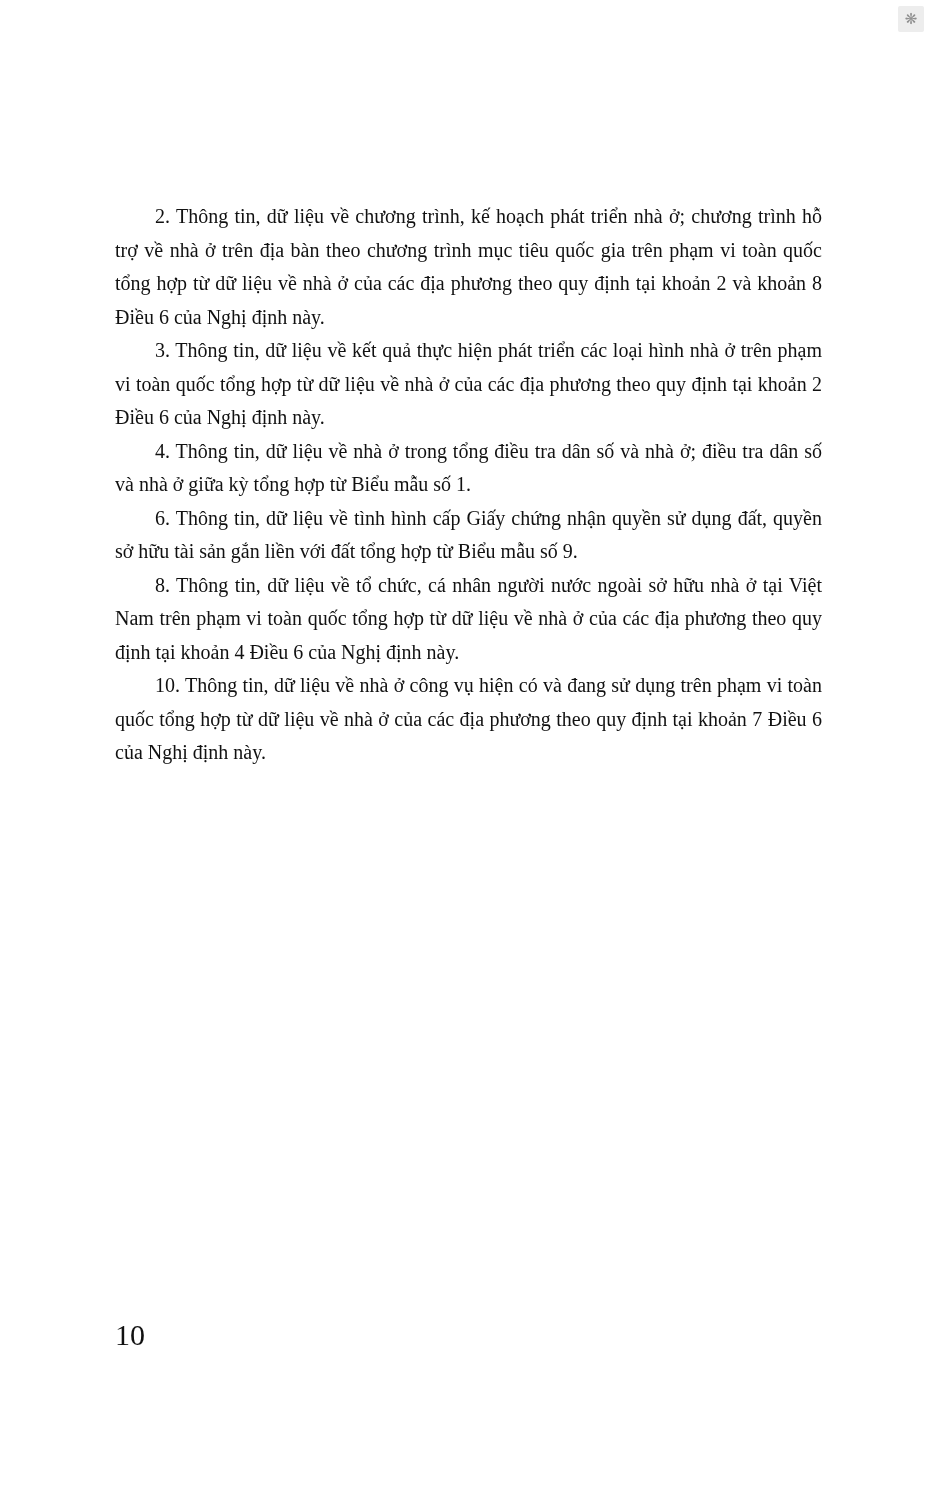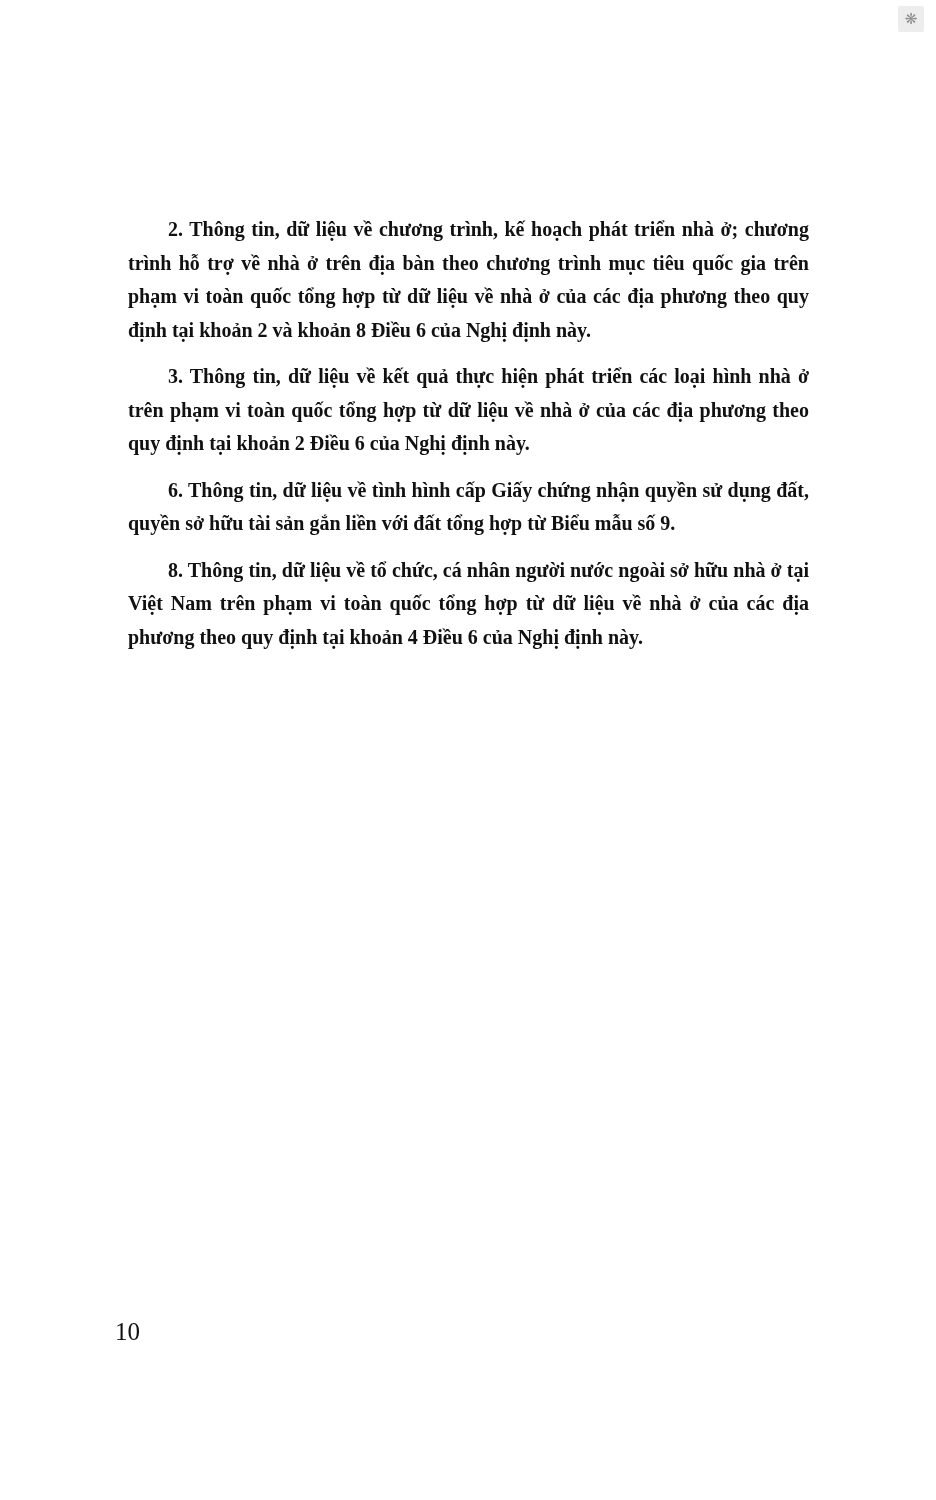--- a/index.html
+++ b/index.html
@@ -35,42 +35,43 @@
     left: 115px;
     top: 200px;
     width: 707px;
     font-size: 20px;
     line-height: 33.5px;
     text-align: justify;
     text-justify: inter-word;
     hyphens: none;
   }
   .text-block p {
-    margin: 13px;
+    margin: 0;
     padding: 0;
     text-indent: 40px;
-    font-weight: bold;
   }
   .page-number {
     position: absolute;
     left: 115px;
     top: 1318px;
-    font-size: 25px;
+    font-size: 30px;
     color: #111111;
   }
 </style>
 </head>
 <body>
 
 <div class="page">
 
   <div class="corner-icon">❋</div>
 
   <div class="text-block">
     <p>2. Thông tin, dữ liệu về chương trình, kế hoạch phát triển nhà ở; chương trình hỗ trợ về nhà ở trên địa bàn theo chương trình mục tiêu quốc gia trên phạm vi toàn quốc tổng hợp từ dữ liệu về nhà ở của các địa phương theo quy định tại khoản 2 và khoản 8 Điều 6 của Nghị định này.</p>
     <p>3. Thông tin, dữ liệu về kết quả thực hiện phát triển các loại hình nhà ở trên phạm vi toàn quốc tổng hợp từ dữ liệu về nhà ở của các địa phương theo quy định tại khoản 2 Điều 6 của Nghị định này.</p>
+    <p>4. Thông tin, dữ liệu về nhà ở trong tổng điều tra dân số và nhà ở; điều tra dân số và nhà ở giữa kỳ tổng hợp từ Biểu mẫu số 1.</p>
     <p>6. Thông tin, dữ liệu về tình hình cấp Giấy chứng nhận quyền sử dụng đất, quyền sở hữu tài sản gắn liền với đất tổng hợp từ Biểu mẫu số 9.</p>
     <p>8. Thông tin, dữ liệu về tổ chức, cá nhân người nước ngoài sở hữu nhà ở tại Việt Nam trên phạm vi toàn quốc tổng hợp từ dữ liệu về nhà ở của các địa phương theo quy định tại khoản 4 Điều 6 của Nghị định này.</p>
+    <p>10. Thông tin, dữ liệu về nhà ở công vụ hiện có và đang sử dụng trên phạm vi toàn quốc tổng hợp từ dữ liệu về nhà ở của các địa phương theo quy định tại khoản 7 Điều 6 của Nghị định này.</p>
   </div>
 
   <div class="page-number">10</div>
 
 </div>
 
 </body></html>

